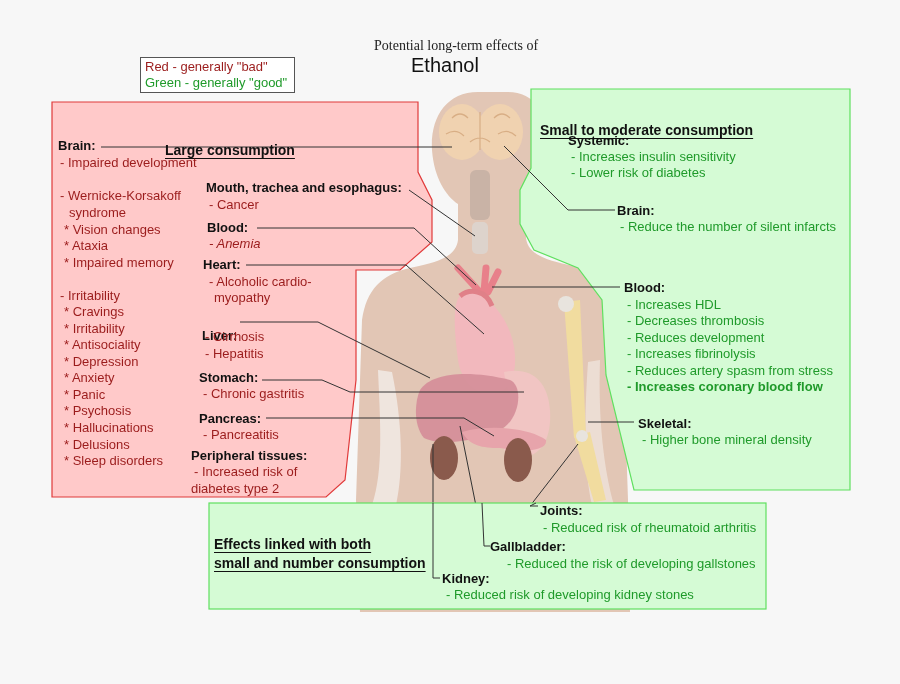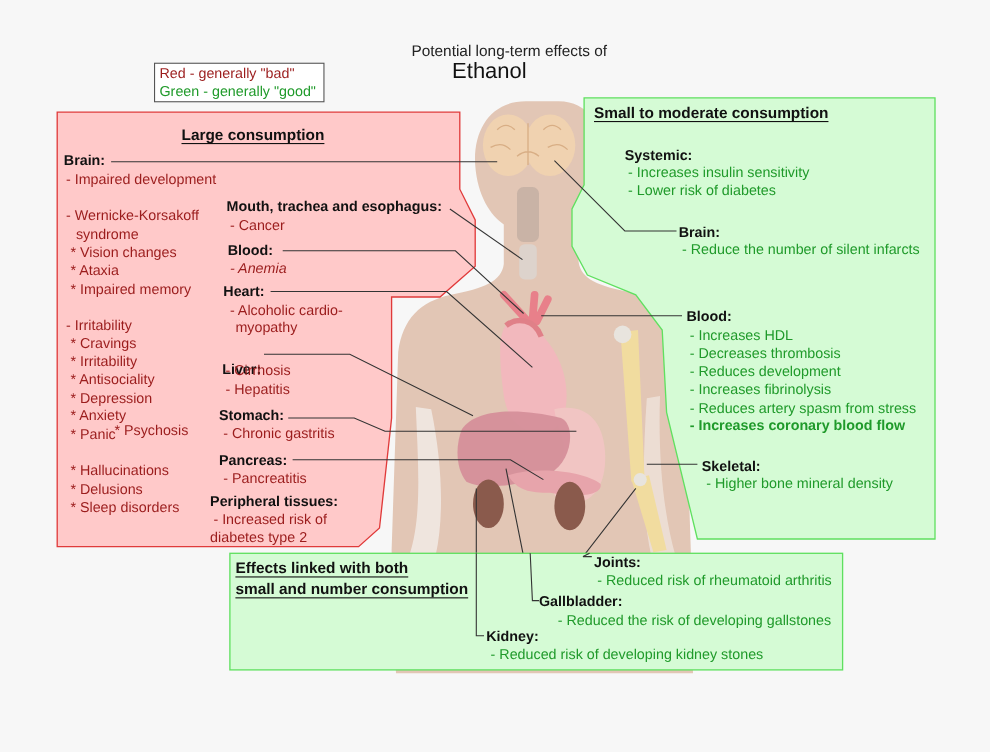--- a/index.html
+++ b/index.html
@@ -6,22 +6,22 @@
   body {
     width: 900px; height: 684px; position: relative; overflow: hidden;
     background: #f7f7f7;
     font-family: "Liberation Sans", "DejaVu Sans", sans-serif;
   }
   svg.canvas { position: absolute; left: 0; top: 0; }
   .t { position: absolute; font-size: 13px; line-height: 16.5px; white-space: nowrap; }
   .bad { color: #9b1c1c; }
   .good { color: #1f9a2a; }
   .hd { color: #111; font-weight: bold; }
-  .sec-title { position: absolute; font-weight: bold; font-size: 14px; color: #111; text-decoration: underline; text-underline-offset: 3px; white-space: nowrap; }
-  .title-small { position: absolute; left: 374px; top: 38px; font-size: 14px; color: #222; white-space: nowrap; }
+  .sec-title { position: absolute; font-weight: bold; font-size: 14px; color: #111; text-decoration: underline; text-underline-offset: 3px; white-space: nowrap; margin-top: 28px; }
+  .title-small { position: absolute; left: 374px; top: 38px; font-size: 14px; color: #222; white-space: nowrap; font-family: Liberation Serif, serif; }
   .title-big { position: absolute; left: 411px; top: 54px; font-size: 20px; color: #111; white-space: nowrap; }
   .legend { position: absolute; left: 140px; top: 57px; width: 155px; height: 36px; border: 1px solid #555; background: #fff; font-size: 13px; line-height: 16px; padding: 1px 0 0 4px; box-sizing: border-box; }
   .legend div { white-space: nowrap; }
 </style>
 </head>
 <body>
 
 <svg class="canvas" width="900" height="684" viewBox="0 0 900 684">
 
   <g>
@@ -113,21 +113,21 @@
 <div class="t bad" style="left:64px; top:222px;"> * Vision changes</div>
 <div class="t bad" style="left:64px; top:238px;"> * Ataxia</div>
 <div class="t bad" style="left:64px; top:255px;"> * Impaired memory</div>
 <div class="t bad" style="left:60px; top:288px;">- Irritability</div>
 <div class="t bad" style="left:64px; top:304px;"> * Cravings</div>
 <div class="t bad" style="left:64px; top:321px;"> * Irritability</div>
 <div class="t bad" style="left:64px; top:337px;"> * Antisociality</div>
 <div class="t bad" style="left:64px; top:354px;"> * Depression</div>
 <div class="t bad" style="left:64px; top:370px;"> * Anxiety</div>
 <div class="t bad" style="left:64px; top:387px;"> * Panic</div>
-<div class="t bad" style="left:64px; top:383px;margin-left:40px;"> * Psychosis</div>
+<div class="t bad" style="left:64px; top:403px;"> * Psychosis</div>
 <div class="t bad" style="left:64px; top:420px;"> * Hallucinations</div>
 <div class="t bad" style="left:64px; top:437px;"> * Delusions</div>
 <div class="t bad" style="left:64px; top:453px;"> * Sleep disorders</div>
 
 <div class="t hd" style="left:206px; top:180px;">Mouth, trachea and esophagus:</div>
 <div class="t bad" style="left:209px; top:197px;">- Cancer</div>
 
 <div class="t hd" style="left:207px; top:220px;">Blood:</div>
 <div class="t bad" style="left:209px; top:236px;font-style:italic;">- Anemia</div>
 

